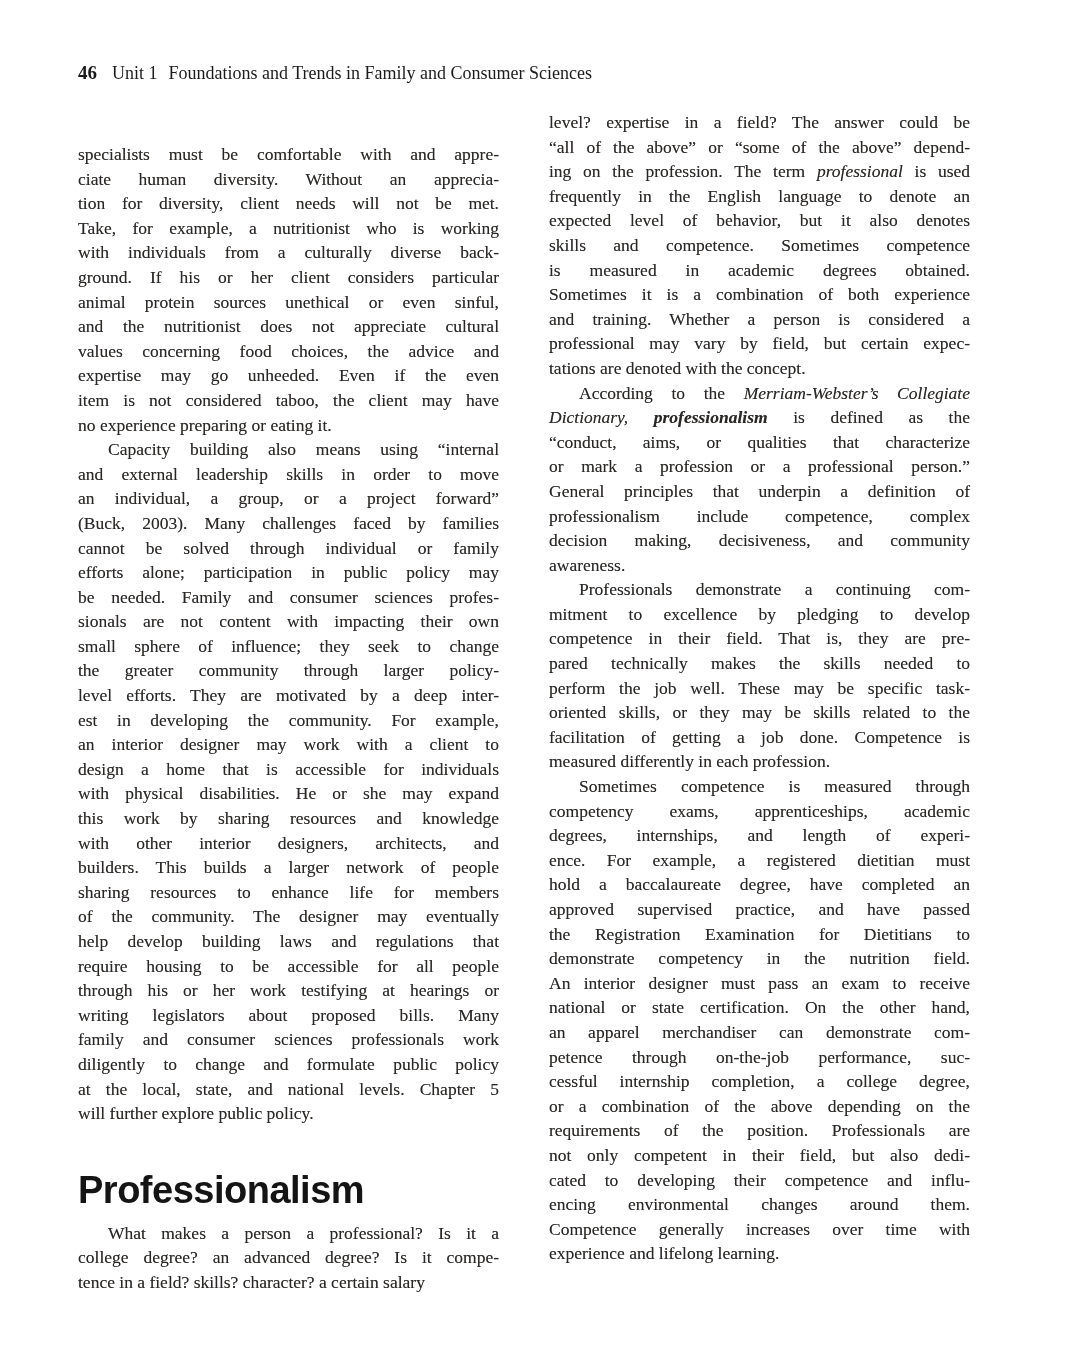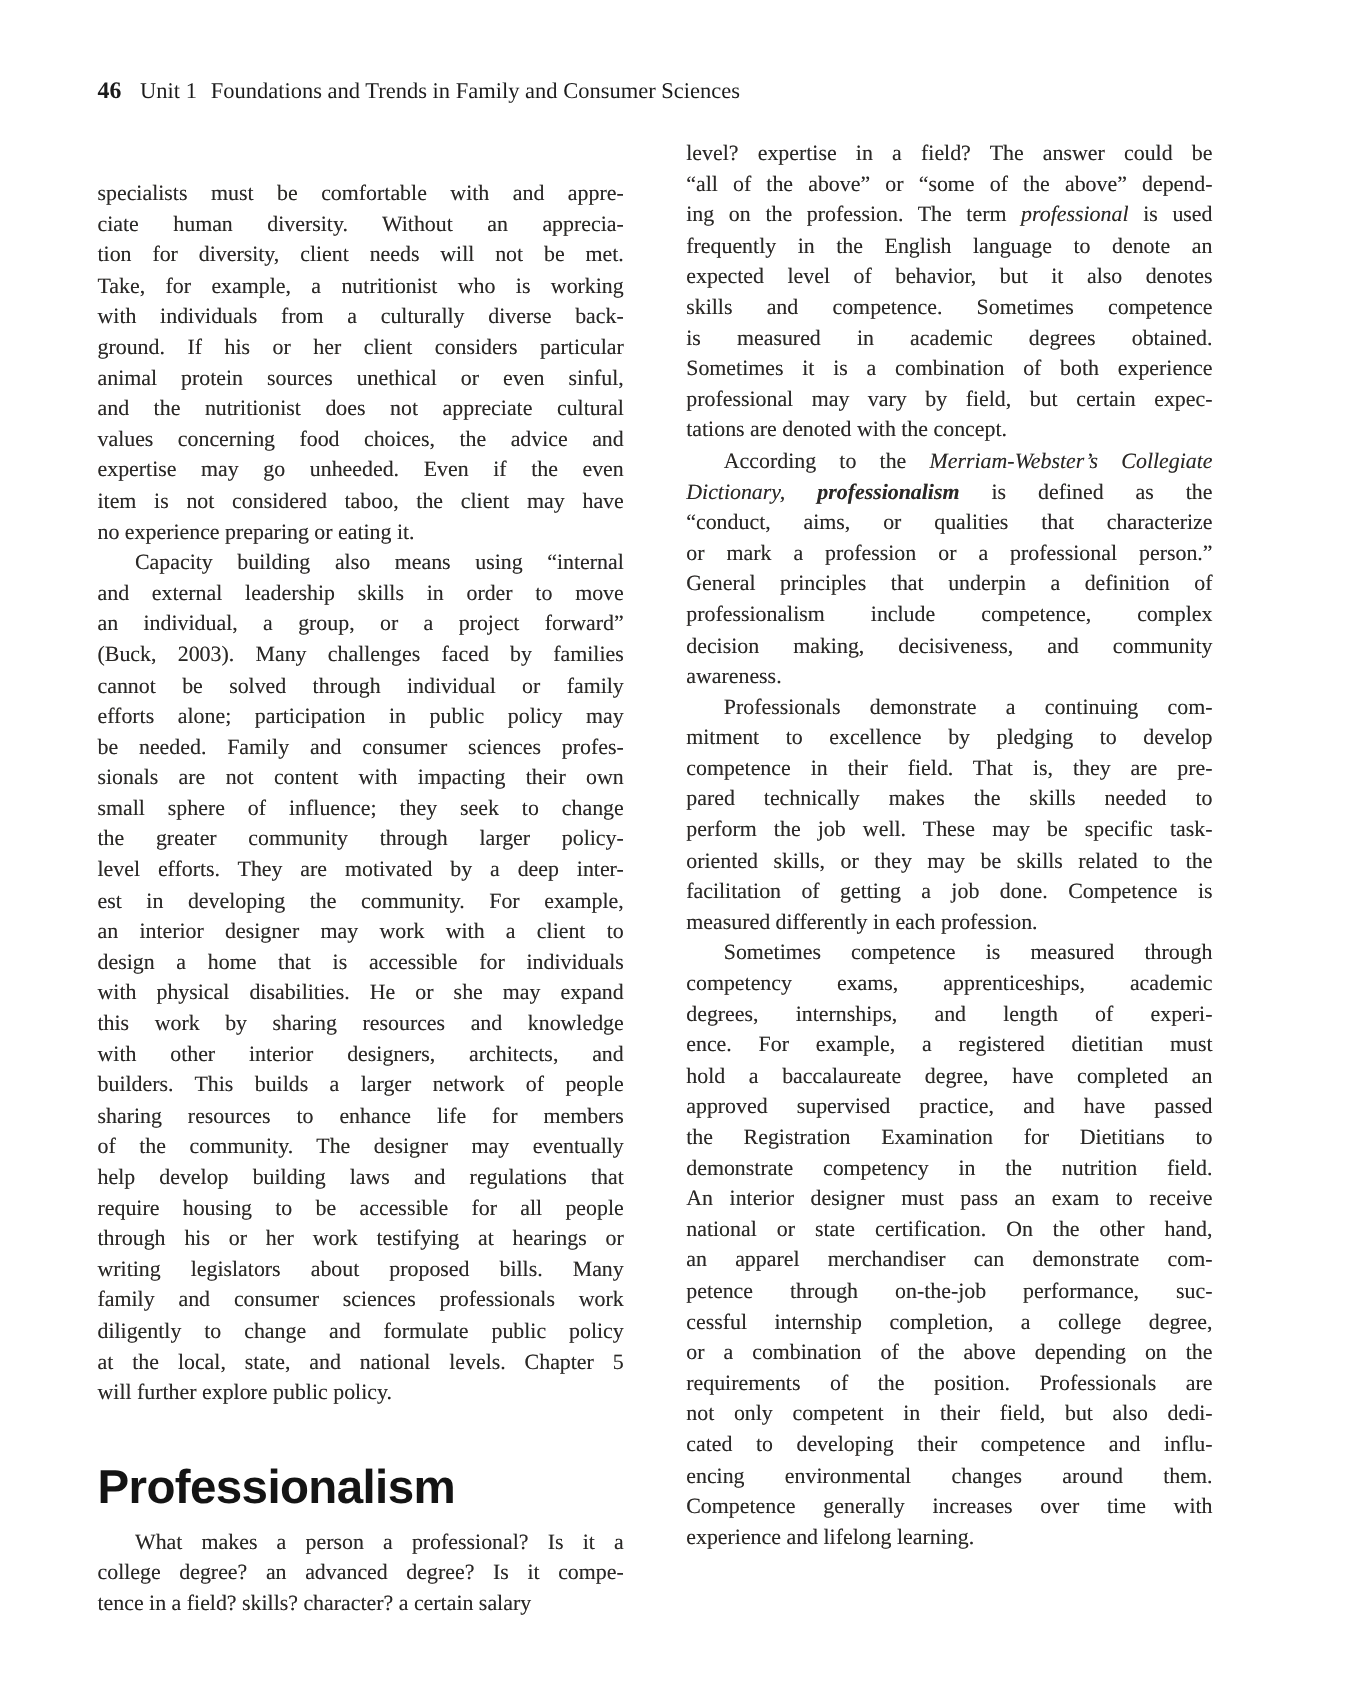--- a/index.html
+++ b/index.html
@@ -137,20 +137,21 @@
   <div id="right-column" class="column">
       <div class="para">
         <div class="line">level? expertise in a field? The answer could be</div>
         <div class="line">“all of the above” or “some of the above” depend-</div>
         <div class="line">ing on the profession. The term <span class="it">professional</span> is used</div>
         <div class="line">frequently in the English language to denote an</div>
         <div class="line">expected level of behavior, but it also denotes</div>
         <div class="line">skills and competence. Sometimes competence</div>
         <div class="line">is measured in academic degrees obtained.</div>
         <div class="line">Sometimes it is a combination of both experience</div>
+        <div class="line">and training. Whether a person is considered a</div>
         <div class="line">professional may vary by field, but certain expec-</div>
         <div class="line end">tations are denoted with the concept.</div>
       </div>
       <div class="para">
         <div class="line indent">According to the <span class="it">Merriam-Webster’s Collegiate</span></div>
         <div class="line"><span class="it">Dictionary,</span> <span class="bi">professionalism</span> is defined as the</div>
         <div class="line">“conduct, aims, or qualities that characterize</div>
         <div class="line">or mark a profession or a professional person.”</div>
         <div class="line">General principles that underpin a definition of</div>
         <div class="line">professionalism include competence, complex</div>

